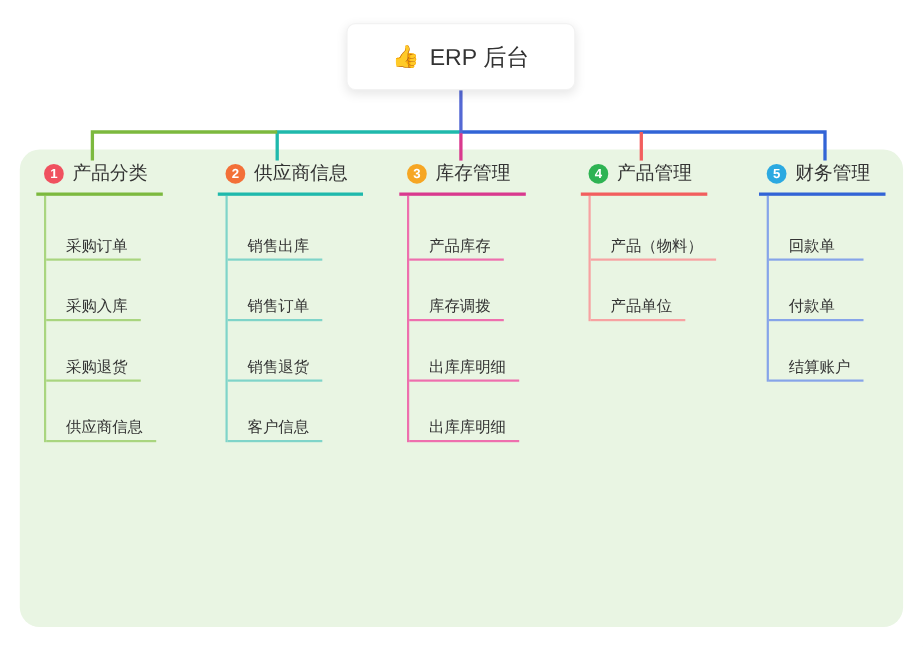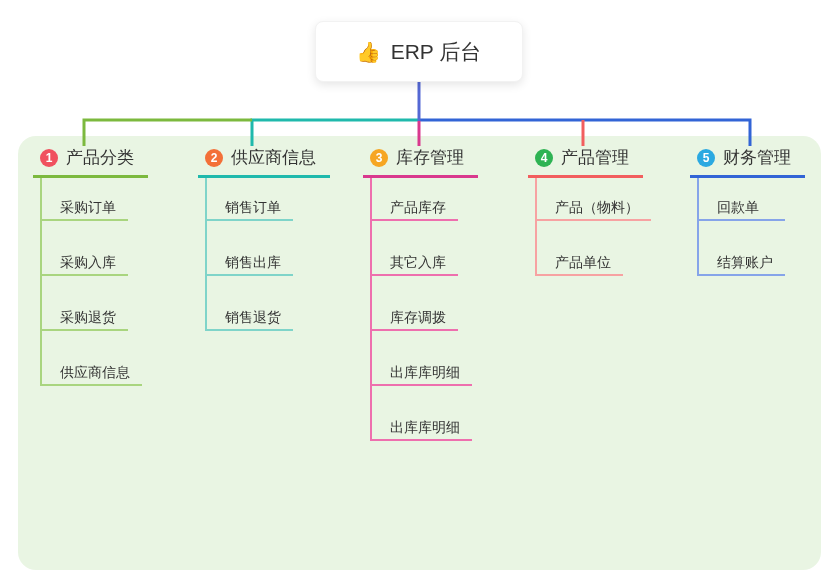--- a/index.html
+++ b/index.html
@@ -56,21 +56,21 @@
     border-left:2px solid var(--child-line,#bbb);
     width:fit-content;
   }
   .child {
     padding:32px 12px 2px 18px;
     border-bottom:2px solid var(--child-line,#bbb);
     font-size:14px; line-height:19px; white-space:nowrap;
     width:max-content; min-width:86px;
     cursor:pointer;
   }
-  .child:first-child { padding-top:20px; }
+  .child:first-child { padding-top:36px; }
 </style>
 </head>
 <body>
 
 <div class="canvas">
 
   <div class="group-bg" style="--c: #e9f5e3;"></div>
 
   <svg class="connectors" width="839" height="588">
     <polyline data-branch="4" points="750,146 750,120 419,120" style="--line: #3264d6; --child-line: #86a4e9; --badge: #2ba9e1;"></polyline>
@@ -98,34 +98,34 @@
       <div class="child">供应商信息</div>
     </div>
   </div>
 
   <div class="branch b1" data-branch="1" style="--line: #1fb9ac; --child-line: #7fd4c9; --badge: #f37038;">
     <div class="branch-header">
       <span class="badge">2</span>
       <span>供应商信息</span>
     </div>
     <div class="children">
+      <div class="child">销售出库</div>
       <div class="child">销售订单</div>
-      <div class="child">销售出库</div>
       <div class="child">销售退货</div>
+      <div class="child">客户信息</div>
     </div>
   </div>
 
   <div class="branch b2" data-branch="2" style="--line: #d9398e; --child-line: #ee6fae; --badge: #f6a623;">
     <div class="branch-header">
       <span class="badge">3</span>
       <span>库存管理</span>
     </div>
     <div class="children">
       <div class="child">产品库存</div>
-      <div class="child">其它入库</div>
       <div class="child">库存调拨</div>
       <div class="child">出库库明细</div>
       <div class="child">出库库明细</div>
     </div>
   </div>
 
   <div class="branch b3" data-branch="3" style="--line: #f25e5e; --child-line: #f7a2a2; --badge: #2eb353;">
     <div class="branch-header">
       <span class="badge">4</span>
       <span>产品管理</span>
@@ -136,17 +136,18 @@
     </div>
   </div>
 
   <div class="branch b4" data-branch="4" style="--line: #3264d6; --child-line: #86a4e9; --badge: #2ba9e1;">
     <div class="branch-header">
       <span class="badge">5</span>
       <span>财务管理</span>
     </div>
     <div class="children">
       <div class="child">回款单</div>
+      <div class="child">付款单</div>
       <div class="child">结算账户</div>
     </div>
   </div>
 
 </div>
 
 </body></html>

